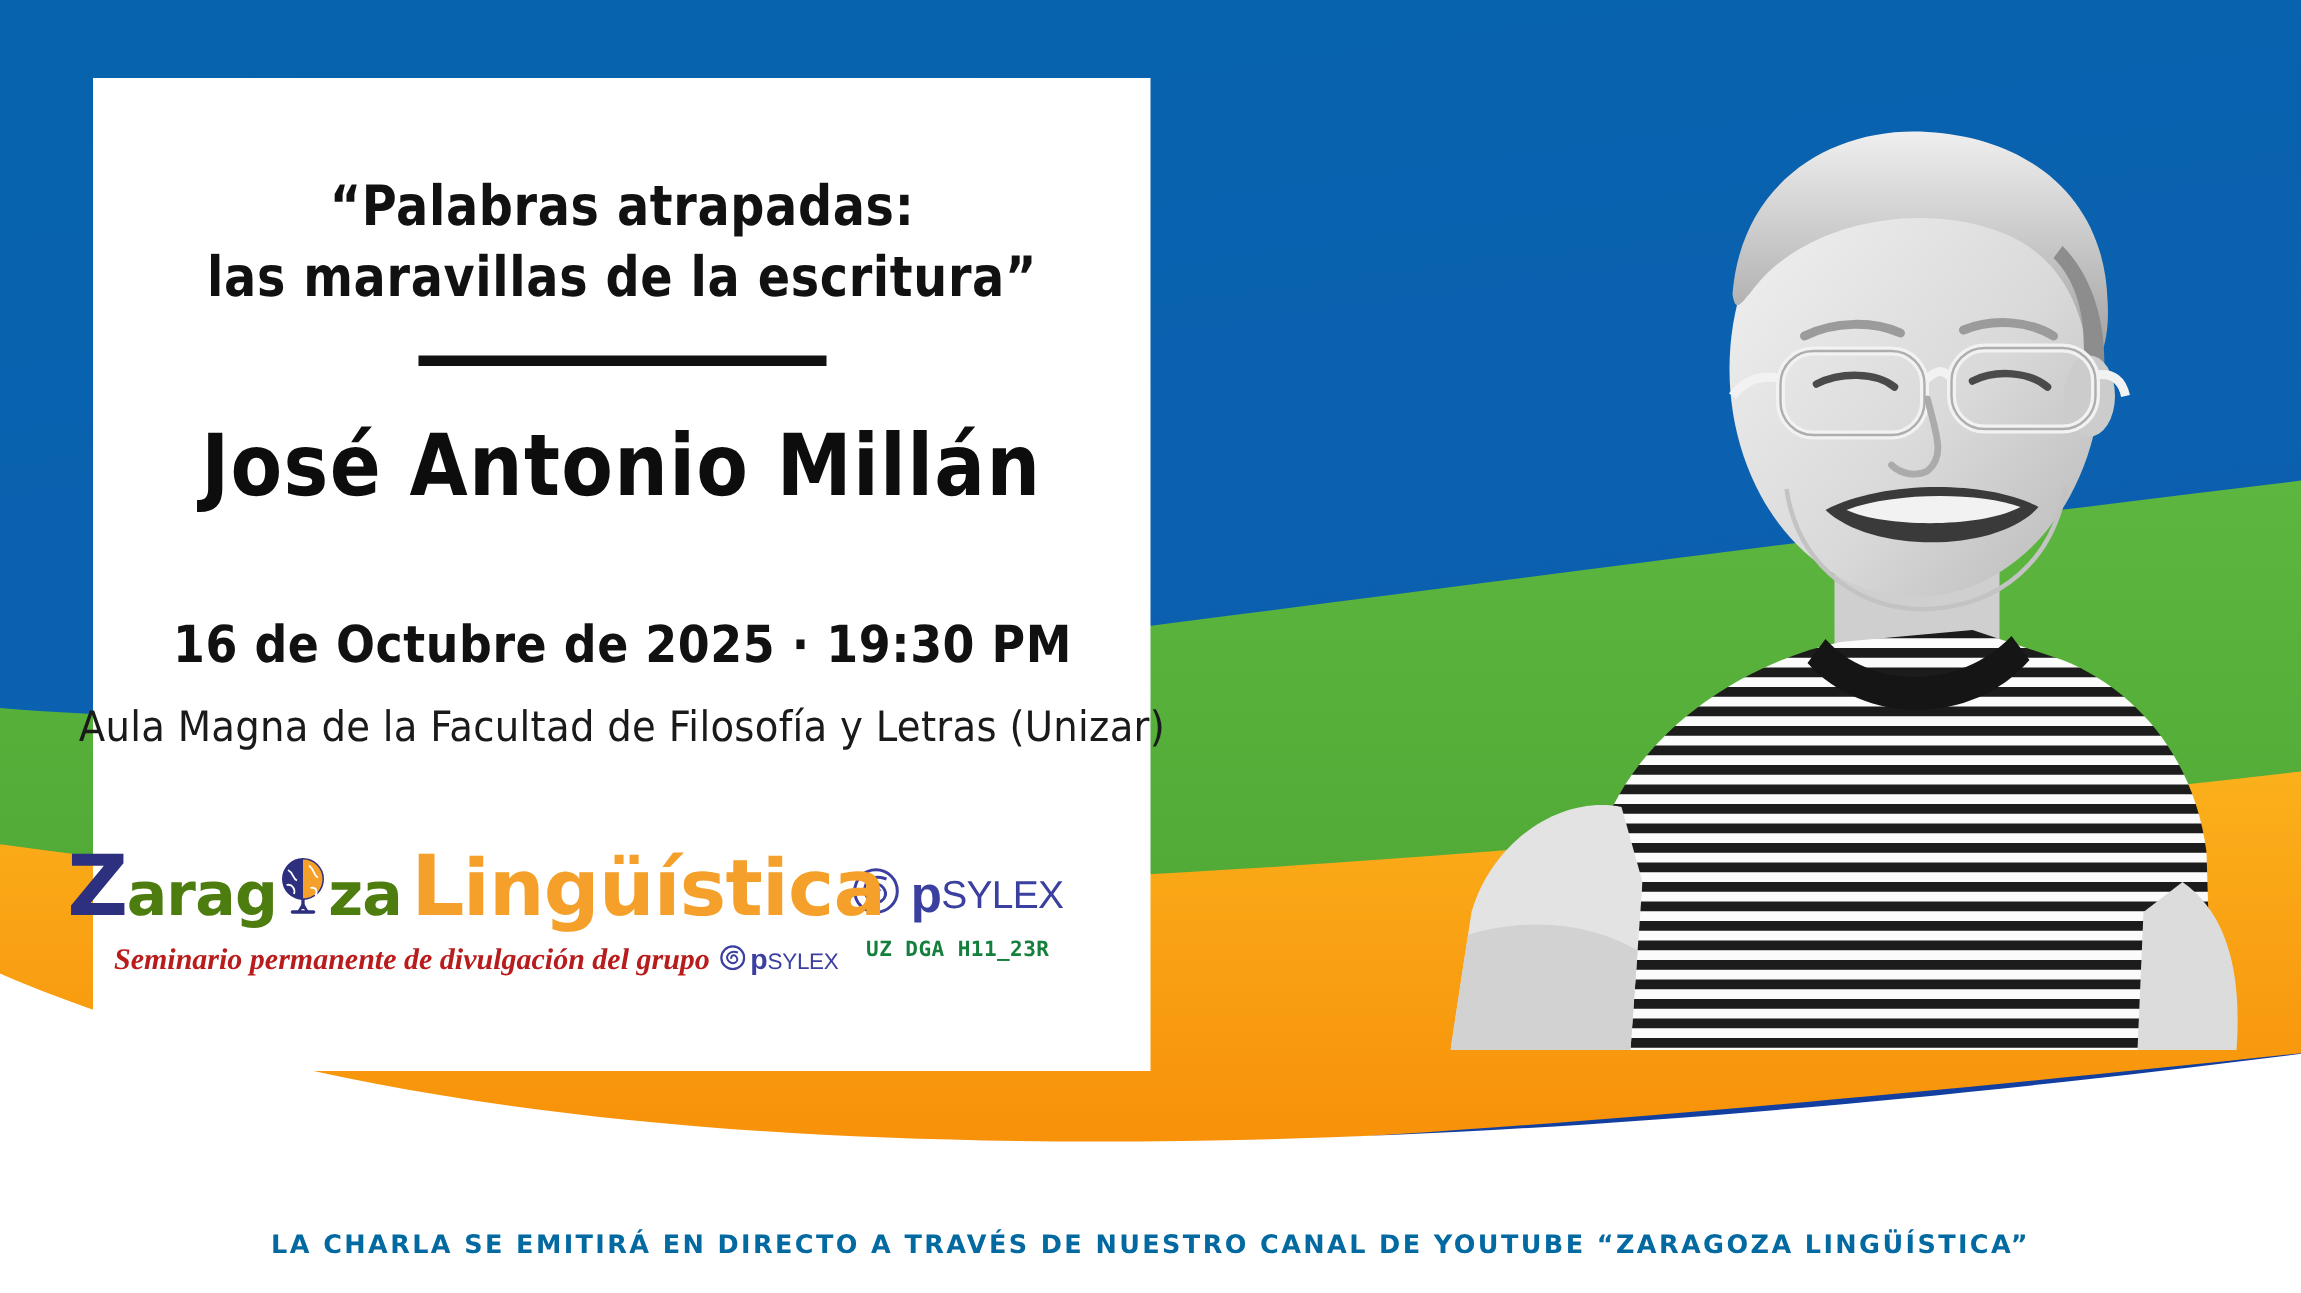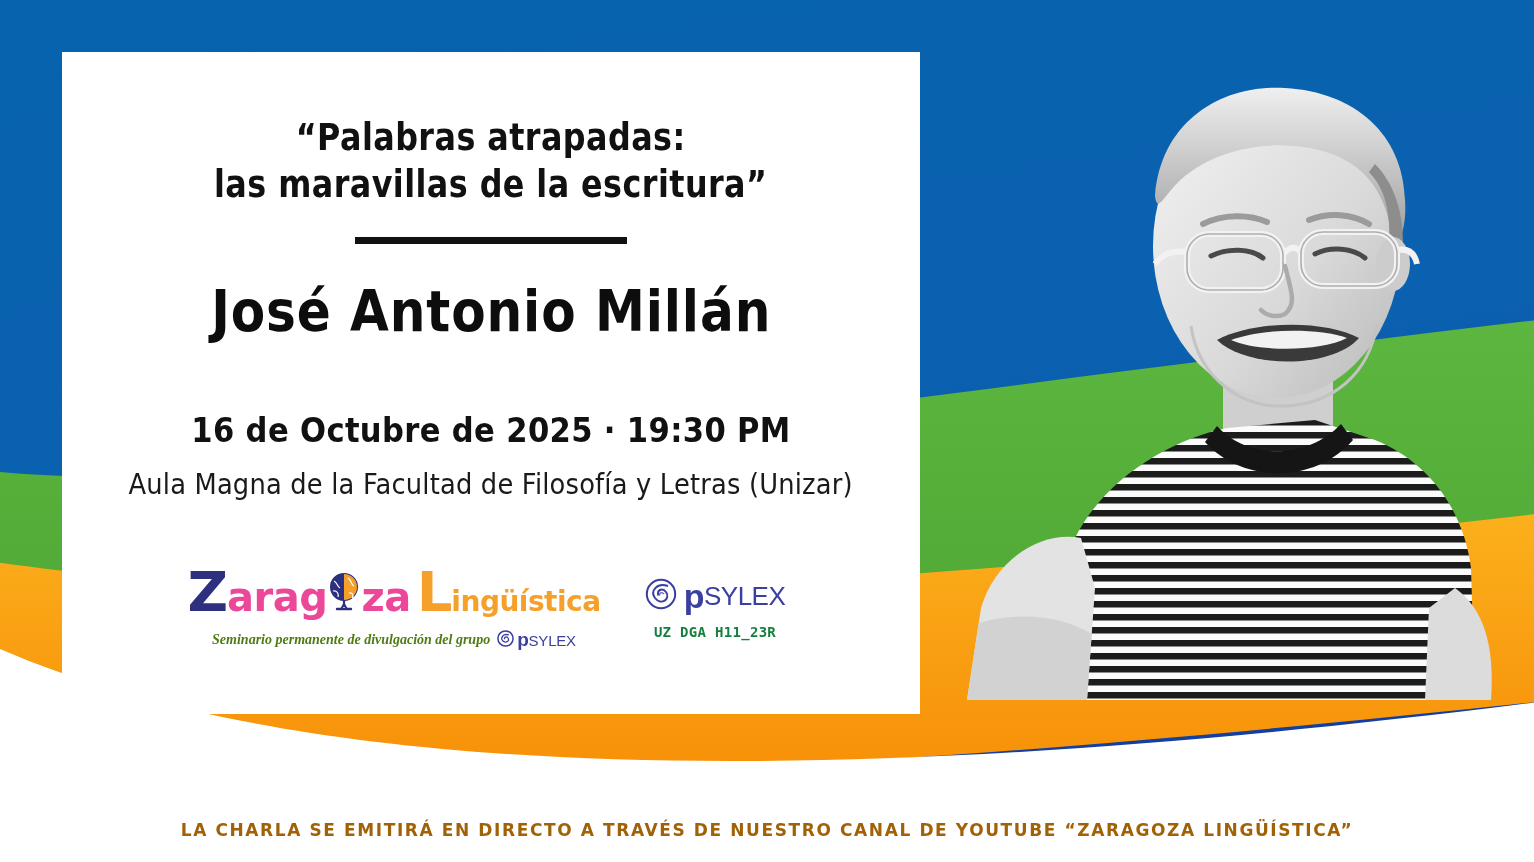--- a/index.html
+++ b/index.html
@@ -22,21 +22,21 @@
     inset: 0;
     overflow: hidden;
   }
   .bg-svg { position: absolute; top: 0; left: 0; }
 
   
   .card {
     position: absolute;
     left: 62px;
     top: 52px;
-    width: 858px;
+    width: 705px;
     height: 662px;
     background: #ffffff;
     z-index: 5;
   }
 
   .card-inner {
     position: absolute;
     inset: 0;
     display: flex;
     flex-direction: column;
@@ -122,35 +122,35 @@
     font-family: "DejaVu Sans", sans-serif;
     font-weight: bold;
     font-size: 56px;
     color: #2d2f7f;
     letter-spacing: -1px;
   }
   .zl-aragoza, .zl-za {
     font-family: "DejaVu Sans", sans-serif;
     font-weight: bold;
     font-size: 40px;
-    color: #ec4899;
+    color: #4d7c0f;
     letter-spacing: -0.5px;
   }
   .zl-l {
     font-family: "DejaVu Sans", sans-serif;
     font-weight: bold;
     font-size: 56px;
     color: #f5a02a;
     letter-spacing: -1px;
     margin-left: 6px;
   }
   .zl-ing {
     font-family: "DejaVu Sans", sans-serif;
     font-weight: bold;
-    font-size: 28px;
+    font-size: 52px;
     color: #f5a02a;
     letter-spacing: -0.5px;
   }
   .zl-globe {
     position: relative;
     display: inline-block;
     width: 32px;
     height: 40px;
     vertical-align: baseline;
     margin: 0 1px;
@@ -160,22 +160,22 @@
     display: flex;
     align-items: center;
     justify-content: center;
     gap: 7px;
     white-space: nowrap;
   }
   .zl-tagline-text {
     font-family: "Liberation Serif", serif;
     font-style: italic;
     font-weight: bold;
-    font-size: 14px;
-    color: #4d7c0f;
+    font-size: 20px;
+    color: #b91c1c;
     text-align: right;
   }
   .psylex-mini {
     display: flex;
     align-items: center;
     gap: 3px;
   }
   .psylex-mini-text {
     font-family: "Liberation Sans", sans-serif;
     font-size: 15px;
@@ -230,21 +230,21 @@
   .footer-note {
     position: absolute;
     left: 0;
     right: 0;
     bottom: 22px;
     text-align: center;
     font-family: "DejaVu Sans", sans-serif;
     font-weight: bold;
     font-size: 17px;
     letter-spacing: 1.6px;
-    color: #a16207;
+    color: #0369a1;
     z-index: 6;
   }
 
   
   .portrait {
     position: absolute;
     left: 955px;
     top: 68px;
     width: 560px;
     height: 632px;

